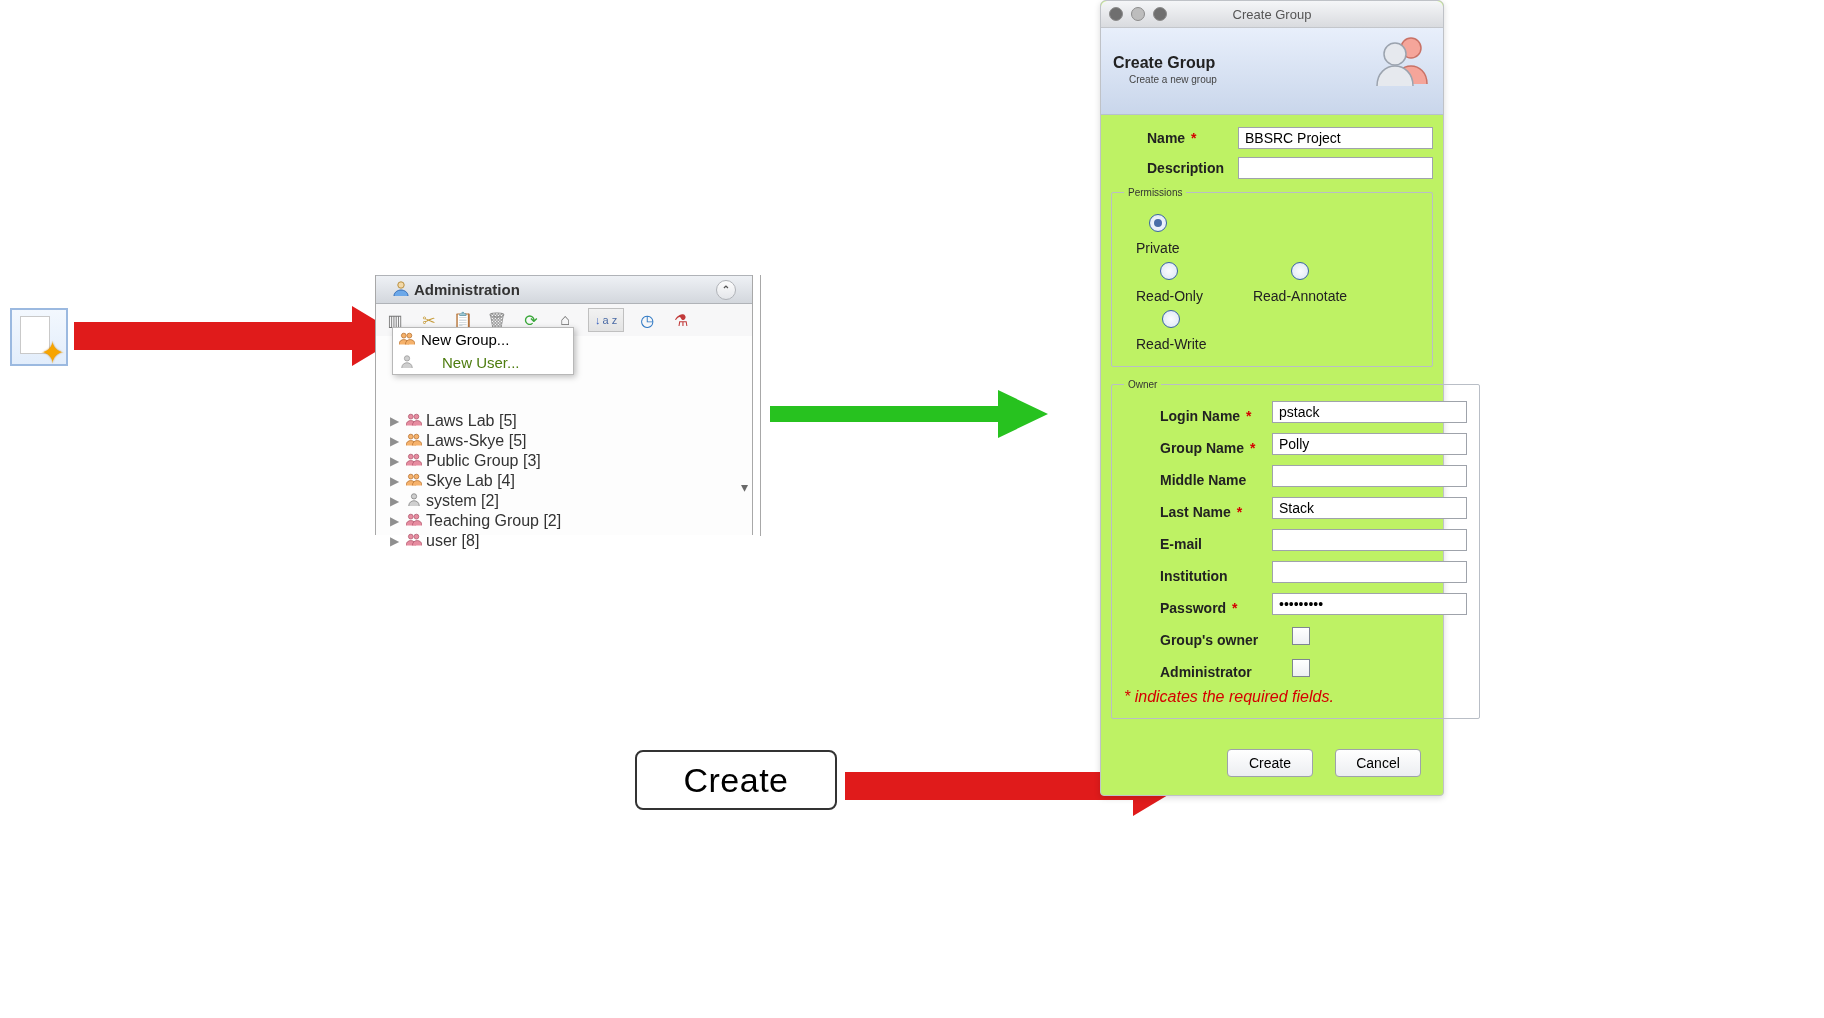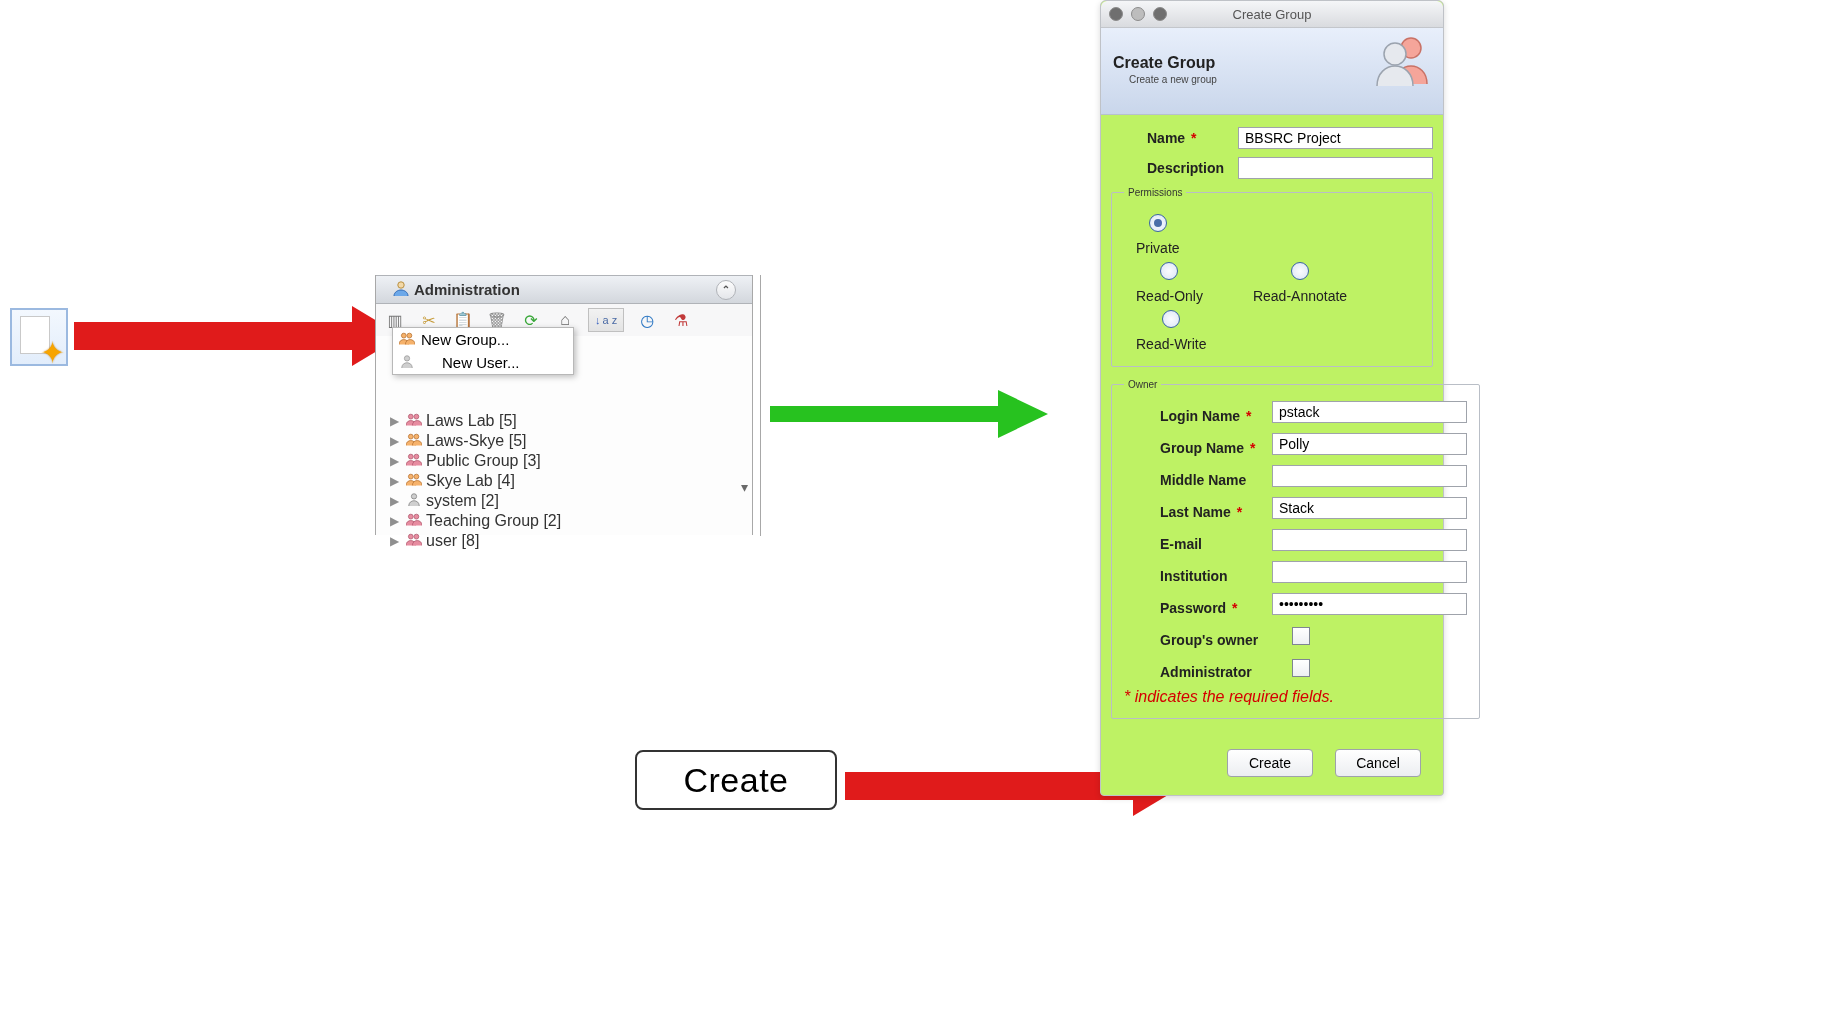--- a/index.html
+++ b/index.html
@@ -145,21 +145,21 @@
     z-index: 10;
   }
   .dropdown-item {
     display: flex;
     align-items: center;
     padding: 3px 10px 3px 6px;
     font-size: 15px;
     gap: 6px;
   }
   .dropdown-item.disabled {
-    color: #000000;
+    color: #4d7c0f;
     gap: 27px;
   }
 
   
   .tree {
     padding: 76px 6px 4px 6px;
   }
   .tree-row {
     display: flex;
     align-items: center;

